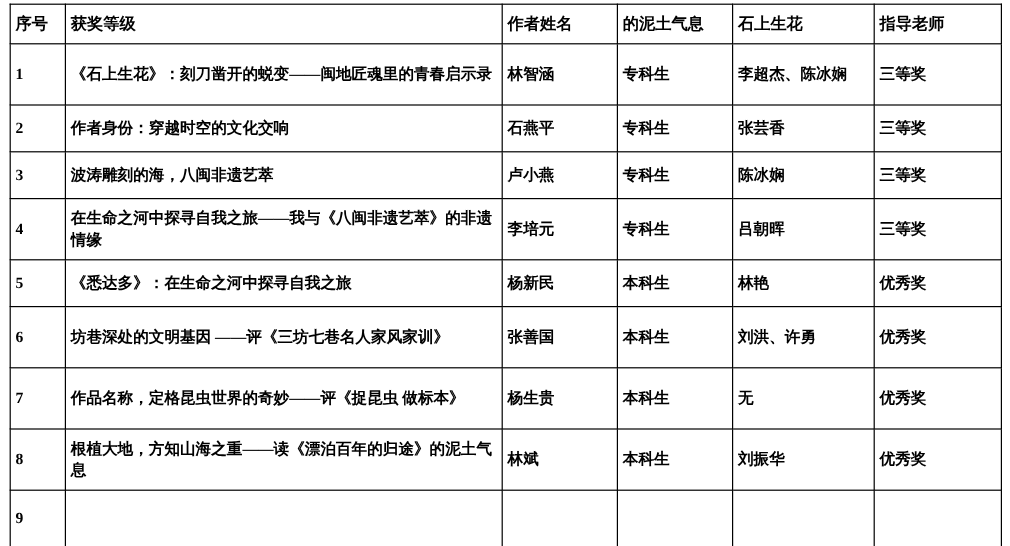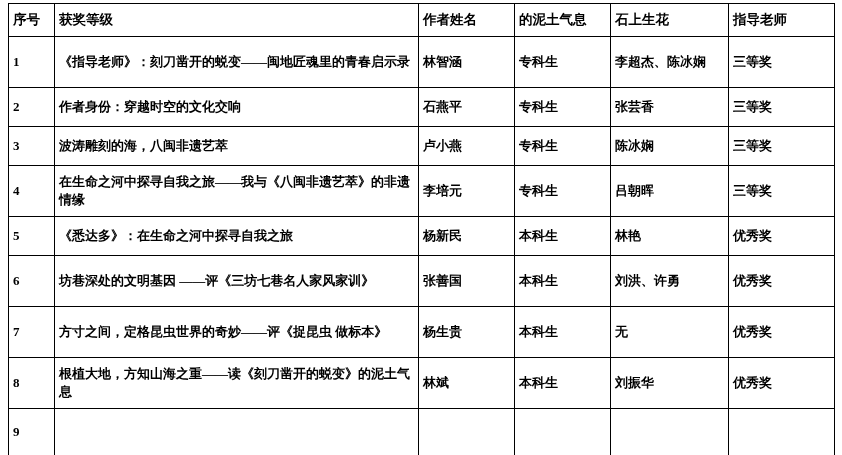--- a/index.html
+++ b/index.html
@@ -77,21 +77,21 @@
         <th>获奖等级</th>
         <th>作者姓名</th>
         <th>的泥土气息</th>
         <th>石上生花</th>
         <th>指导老师</th>
       </tr>
     </thead>
     <tbody>
       <tr class="row-tall">
         <td>1</td>
-        <td class="title-cell">《指导老师》：刻刀凿开的蜕变——闽地匠魂里的青春启示录</td>
+        <td class="title-cell">《石上生花》：刻刀凿开的蜕变——闽地匠魂里的青春启示录</td>
         <td>林智涵</td>
         <td>专科生</td>
         <td>李超杰、陈冰娴</td>
         <td>三等奖</td>
       </tr>
       <tr class="row-short">
         <td>2</td>
         <td class="title-cell">作者身份：穿越时空的文化交响</td>
         <td>石燕平</td>
         <td>专科生</td>
@@ -125,29 +125,29 @@
       <tr class="row-tall">
         <td>6</td>
         <td class="title-cell">坊巷深处的文明基因 ——评《三坊七巷名人家风家训》</td>
         <td>张善国</td>
         <td>本科生</td>
         <td>刘洪、许勇</td>
         <td>优秀奖</td>
       </tr>
       <tr class="row-tall">
         <td>7</td>
-        <td class="title-cell">方寸之间，定格昆虫世界的奇妙——评《捉昆虫 做标本》</td>
+        <td class="title-cell">作品名称，定格昆虫世界的奇妙——评《捉昆虫 做标本》</td>
         <td>杨生贵</td>
         <td>本科生</td>
         <td>无</td>
         <td>优秀奖</td>
       </tr>
       <tr class="row-tall">
         <td>8</td>
-        <td class="title-cell">根植大地，方知山海之重——读《刻刀凿开的蜕变》的泥土气息</td>
+        <td class="title-cell">根植大地，方知山海之重——读《漂泊百年的归途》的泥土气息</td>
         <td>林斌</td>
         <td>本科生</td>
         <td>刘振华</td>
         <td>优秀奖</td>
       </tr>
       <tr class="row-empty">
         <td>9</td>
         <td class="title-cell"></td>
         <td></td>
         <td></td>

